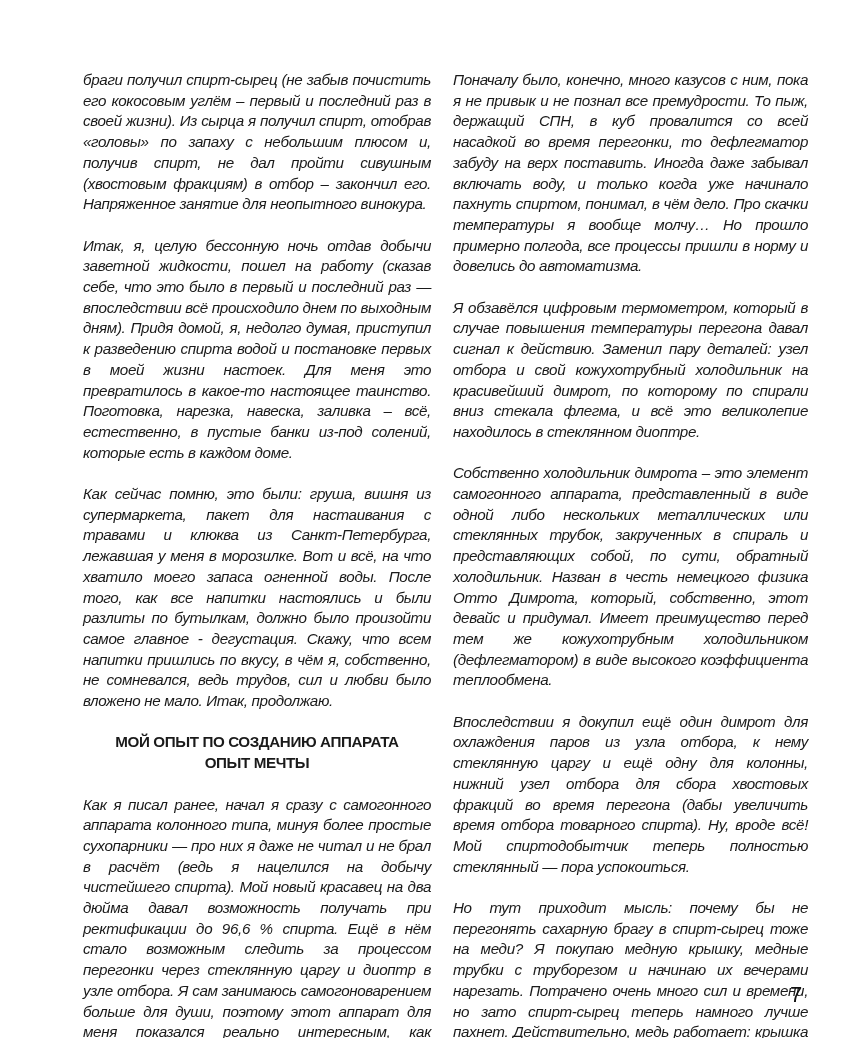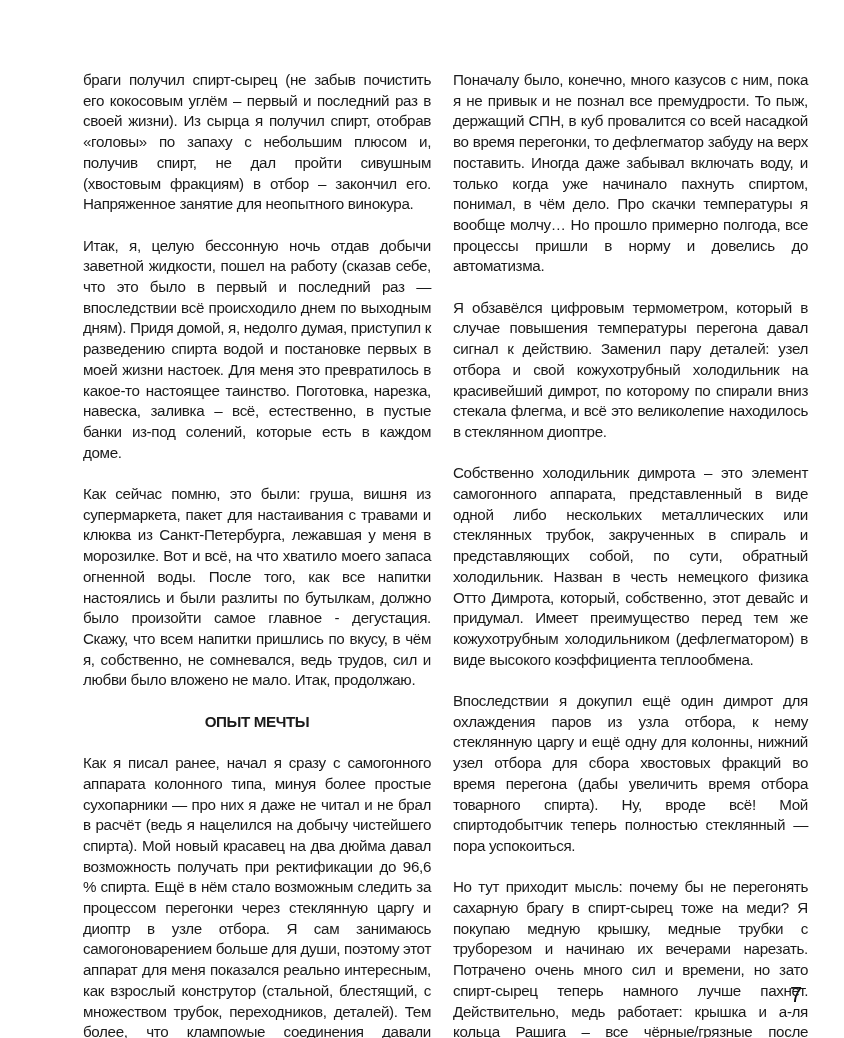--- a/index.html
+++ b/index.html
@@ -8,38 +8,39 @@
     font-family: "Liberation Sans", sans-serif; color: #1a1a1a;
   }
   .column {
     position: absolute; top: 70px;
     font-size: 15.2px; line-height: 20.7px;
     text-align: justify; hyphens: manual;
     letter-spacing: -0.35px;
   }
   .col-left  { left: 83px;  width: 348px; }
   .col-right { left: 453px; width: 355px; }
-  .para { margin: 0 0 20.7px 0; }
+  .para { margin: 0 0 20.7px 0; font-style: italic; }
   .heading {
     font-weight: bold; text-align: center; font-size: 15.2px;
     line-height: 20.7px; margin: 0 0 20.7px 0; letter-spacing: -0.4px;
   }
   .page-number {
     position: absolute; left: 790px; top: 982px;
     font-size: 22px; color: #111; font-family: "Liberation Sans", sans-serif;
   }
 </style>
 </head>
 <body>
 
 <div class="column col-left">
   <p class="para">браги получил спирт-сырец (не забыв почистить его кокосовым углём – первый и последний раз в своей жизни). Из сырца я получил спирт, отобрав «головы» по запаху с небольшим плюсом и, получив спирт, не дал пройти сивушным (хвостовым фракциям) в отбор – закончил его. Напряженное занятие для неопытного винокура.</p>
   <p class="para">Итак, я, целую бессонную ночь отдав добычи заветной жидкости, пошел на работу (сказав себе, что это было в первый и последний раз — впоследствии всё происходило днем по выходным дням). Придя домой, я, недолго думая, приступил к разведению спирта водой и постановке первых в моей жизни настоек. Для меня это превратилось в какое-то настоящее таинство. Поготовка, нарезка, навеска, заливка – всё, естественно, в пустые банки из-под солений, которые есть в каждом доме.</p>
   <p class="para">Как сейчас помню, это были: груша, вишня из супермаркета, пакет для настаивания с травами и клюква из Санкт-Петербурга, лежавшая у меня в морозилке. Вот и всё, на что хватило моего запаса огненной воды. После того, как все напитки настоялись и были разлиты по бутылкам, должно было произойти самое главное - дегустация. Скажу, что всем напитки пришлись по вкусу, в чём я, собственно, не сомневался, ведь трудов, сил и любви было вложено не мало. Итак, продолжаю.</p>
   <div class="heading">
+    <div>МОЙ ОПЫТ ПО СОЗДАНИЮ АППАРАТА</div>
     <div>ОПЫТ МЕЧТЫ</div>
   </div>
   <p class="para">Как я писал ранее, начал я сразу с самогонного аппарата колонного типа, минуя более простые сухопарники — про них я даже не читал и не брал в расчёт (ведь я нацелился на добычу чистейшего спирта). Мой новый красавец на два дюйма давал возможность получать при ректификации до 96,6 % спирта. Ещё в нём стало возможным следить за процессом перегонки через стеклянную царгу и диоптр в узле отбора. Я сам занимаюсь самогоноварением больше для души, поэтому этот аппарат для меня показался реально интересным, как взрослый конструтор (стальной, блестящий, с множеством трубок, переходников, деталей). Тем более, что клампowые соединения давали большую свободу для апгрейда системы в будущем, всё становилось взаимозаменяемым – но об этом чуть позже.</p>
 </div>
 
 <div class="column col-right">
   <p class="para">Поначалу было, конечно, много казусов с ним, пока я не привык и не познал все премудрости. То пыж, держащий СПН, в куб провалится со всей насадкой во время перегонки, то дефлегматор забуду на верх поставить. Иногда даже забывал включать воду, и только когда уже начинало пахнуть спиртом, понимал, в чём дело. Про скачки температуры я вообще молчу… Но прошло примерно полгода, все процессы пришли в норму и довелись до автоматизма.</p>
   <p class="para">Я обзавёлся цифровым термометром, который в случае повышения температуры перегона давал сигнал к действию.   Заменил пару деталей: узел отбора и свой кожухотрубный холодильник на красивейший димрот, по которому по спирали вниз стекала флегма, и всё это великолепие находилось в стеклянном диоптре.</p>
   <p class="para">Собственно холодильник димрота – это элемент самогонного аппарата, представленный в виде одной либо нескольких металлических или стеклянных трубок, закрученных в спираль и представляющих собой, по сути, обратный холодильник. Назван в честь немецкого физика Отто Димрота, который, собственно, этот девайс и придумал. Имеет преимущество перед тем же кожухотрубным холодильником (дефлегматором) в виде высокого коэффициента теплообмена.</p>
   <p class="para">Впоследствии я докупил ещё один димрот для охлаждения паров из узла отбора, к нему стеклянную царгу и ещё одну для колонны, нижний узел отбора для сбора хвостовых фракций во время перегона (дабы увеличить время отбора товарного спирта). Ну, вроде всё! Мой спиртодобытчик теперь полностью стеклянный — пора успокоиться.</p>

